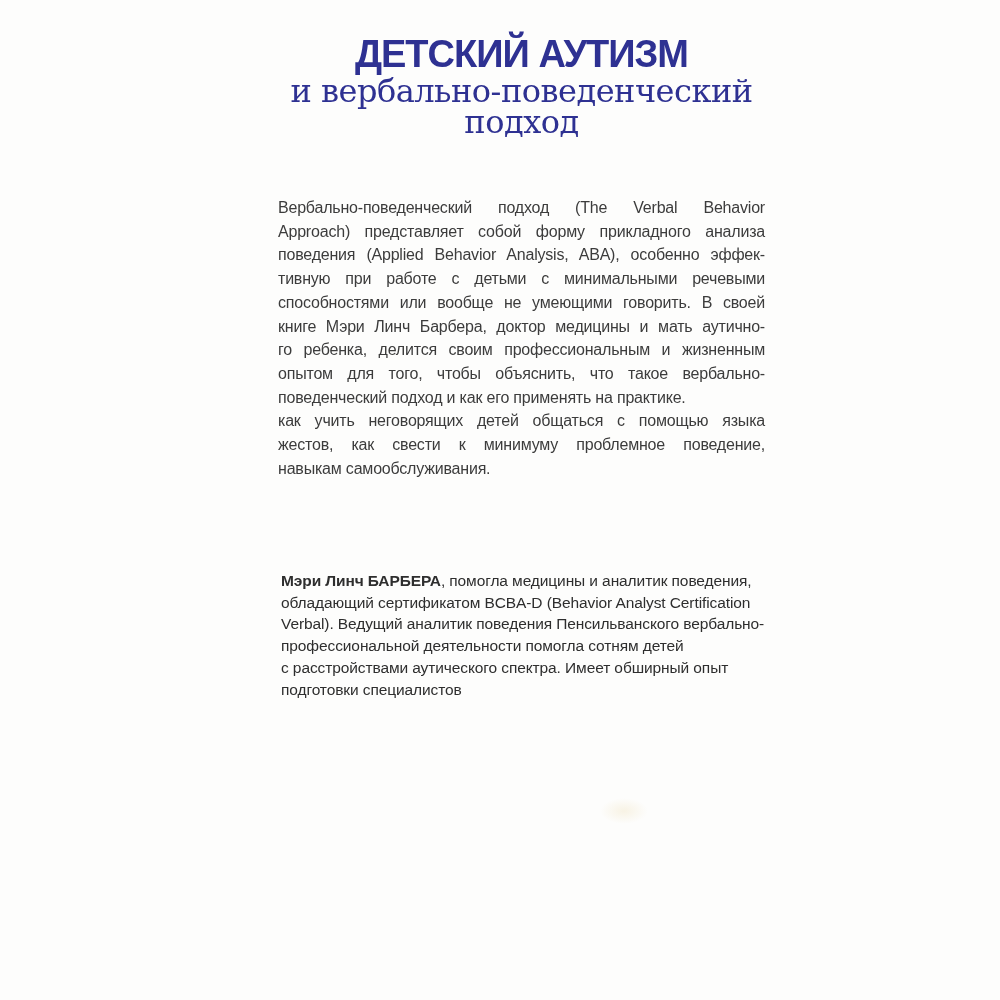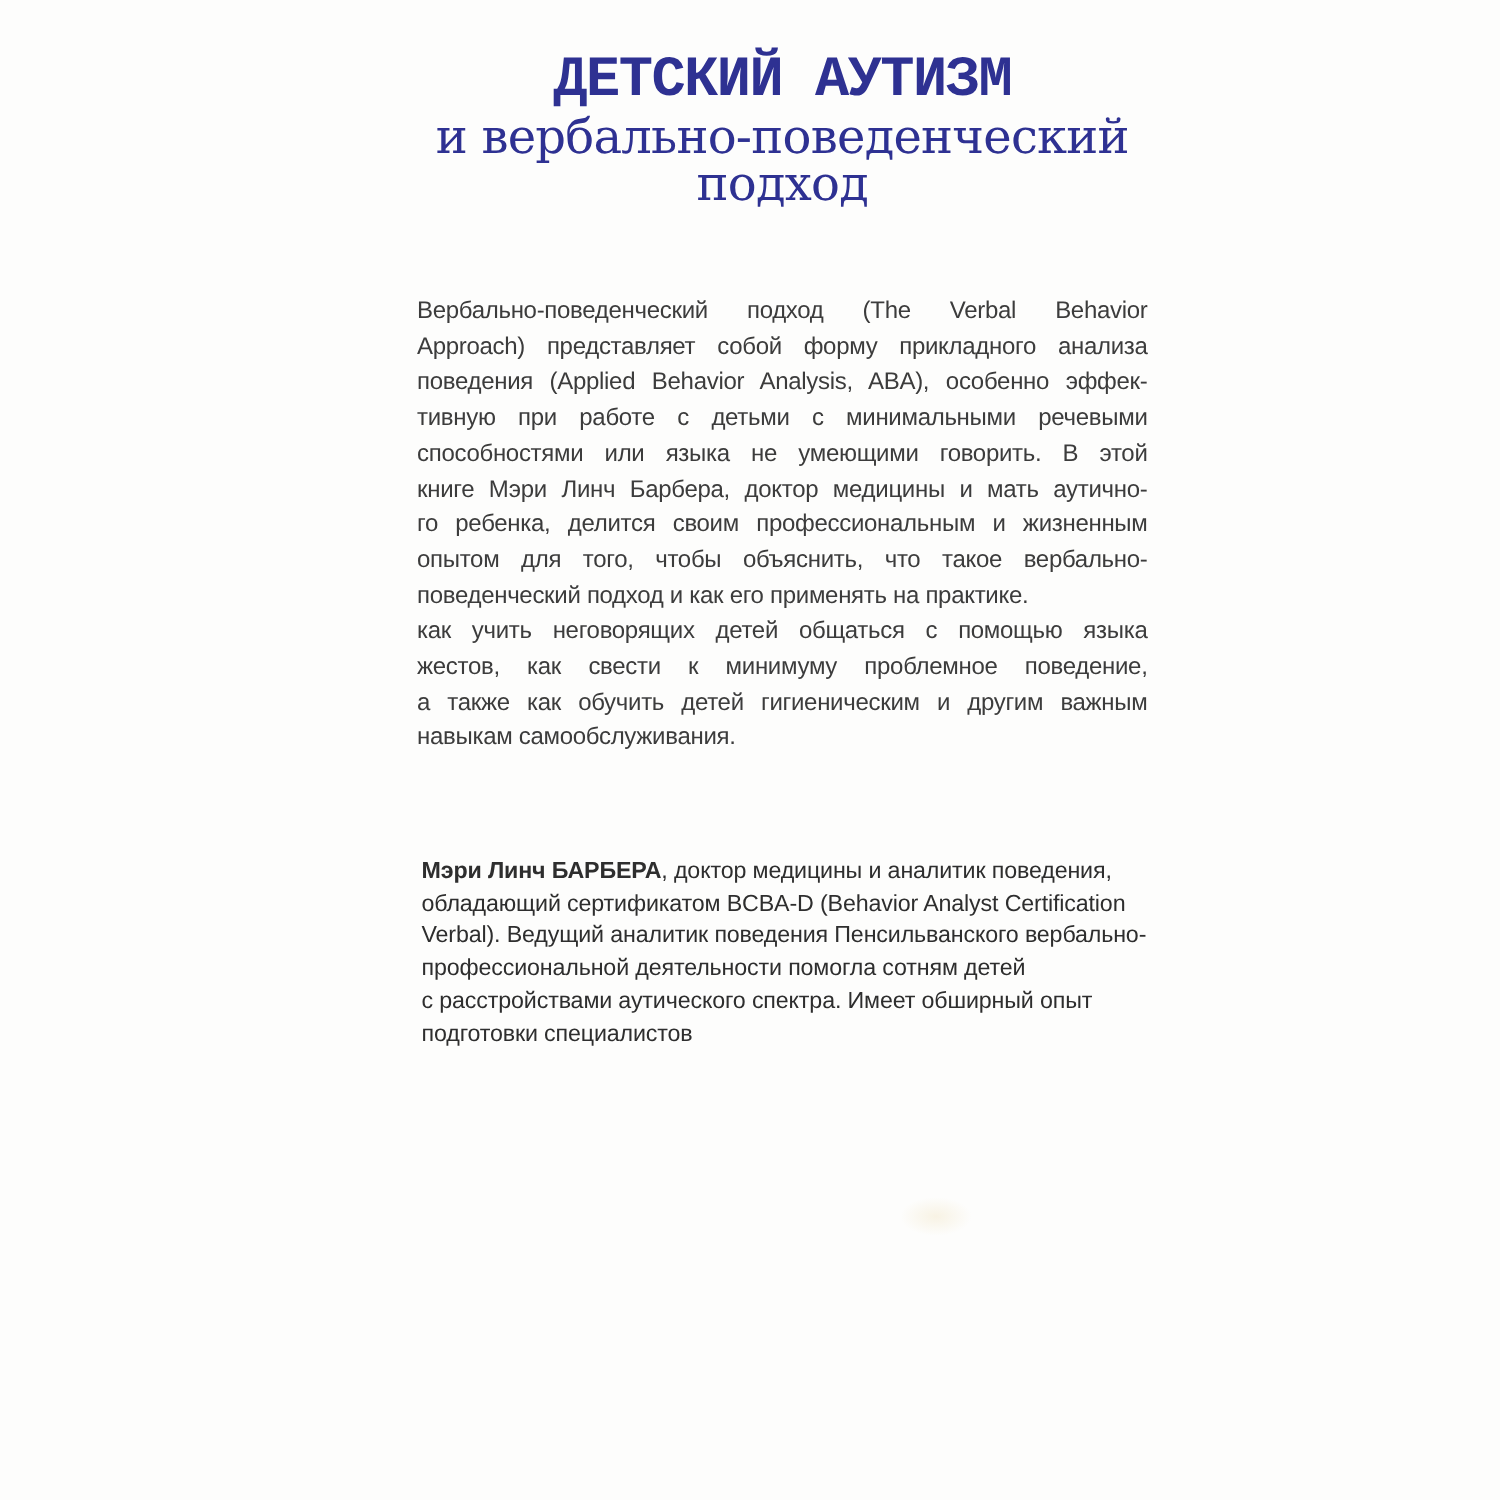--- a/index.html
+++ b/index.html
@@ -22,21 +22,21 @@
   .title-block {
     position: absolute;
     left: 278px;
     top: 32px;
     width: 487px;
     text-align: center;
     color: var(--title-color);
   }
   .book-title {
     margin: 0;
-    font-family: Liberation Mono, monospace;
+    font-family: Liberation Sans, sans-serif;
     font-weight: bold;
     font-size: 38px;
     line-height: 44px;
     letter-spacing: -1px;
     white-space: nowrap;
   }
   .book-subtitle {
     font-family: "DejaVu Serif", serif;
     font-weight: normal;
     font-size: 32px;
@@ -98,37 +98,36 @@
     <div class="book-subtitle">и вербально-поведенческий</div>
     <div class="book-subtitle">подход</div>
   </header>
 
   <section class="annotation" id="annotation">
       <div class="paragraph">
         <div class="line">Вербально-поведенческий подход (The Verbal Behavior</div>
         <div class="line">Approach) представляет собой форму прикладного анализа</div>
         <div class="line">поведения (Applied Behavior Analysis, ABA), особенно эффек-</div>
         <div class="line">тивную при работе с детьми с минимальными речевыми</div>
-        <div class="line">способностями или языка не умеющими говорить. В этой</div>
+        <div class="line">способностями или вообще не умеющими говорить. В своей</div>
         <div class="line">книге Мэри Линч Барбера, доктор медицины и мать аутично-</div>
         <div class="line">го ребенка, делится своим профессиональным и жизненным</div>
         <div class="line">опытом для того, чтобы объяснить, что такое вербально-</div>
         <div class="line last">поведенческий подход и как его применять на практике.</div>
       </div>
       <div class="paragraph">
         <div class="line">как учить неговорящих детей общаться с помощью языка</div>
         <div class="line">жестов, как свести к минимуму проблемное поведение,</div>
-        <div class="line">а также как обучить детей гигиеническим и другим важным</div>
         <div class="line last">навыкам самообслуживания.</div>
       </div>
     </section>
 
   <section class="bio">
     <div class="bio-line">
-      <span class="bold">Мэри Линч БАРБЕРА</span><span>, доктор медицины и аналитик поведения,</span>
+      <span class="bold">Мэри Линч БАРБЕРА</span><span>, помогла медицины и аналитик поведения,</span>
     </div>
     <div id="bio-lines">
         <div class="bio-line">обладающий сертификатом BCBA-D (Behavior Analyst Certification</div>
         <div class="bio-line">Verbal). Ведущий аналитик поведения Пенсильванского вербально-</div>
         <div class="bio-line">профессиональной деятельности помогла сотням детей</div>
         <div class="bio-line">с расстройствами аутического спектра. Имеет обширный опыт</div>
         <div class="bio-line">подготовки специалистов</div>
       </div>
   </section>
 

